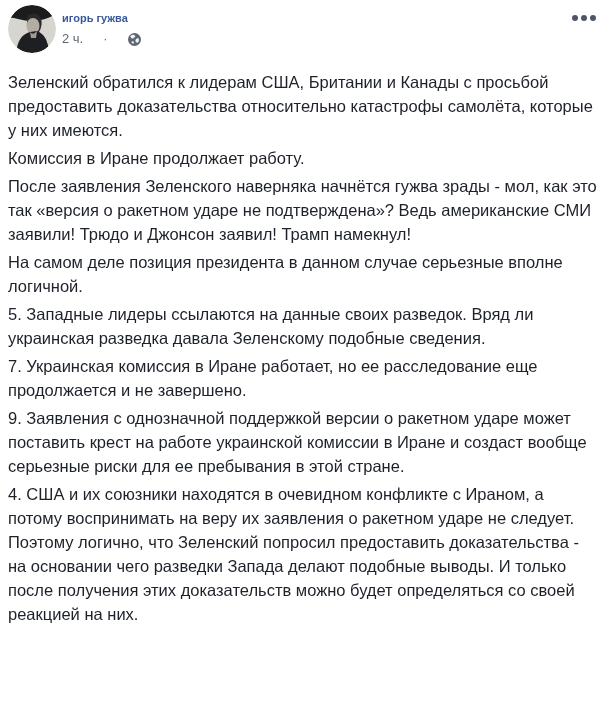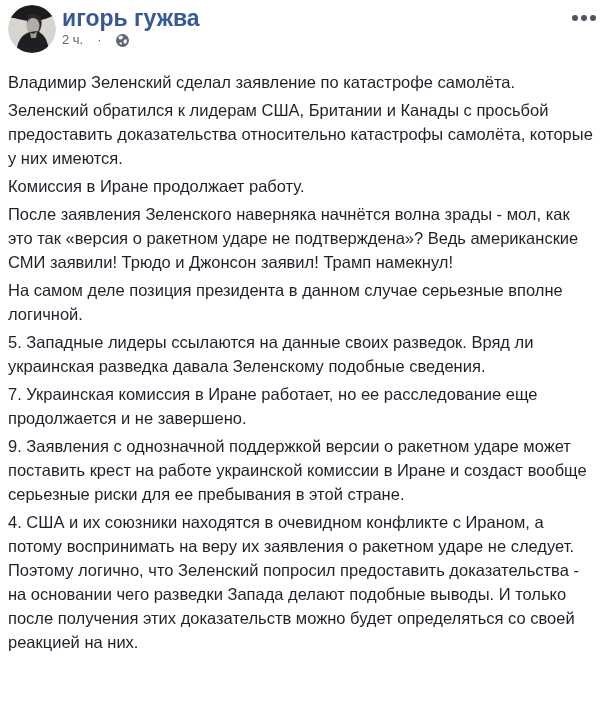--- a/index.html
+++ b/index.html
@@ -29,36 +29,36 @@
     overflow: hidden;
     cursor: pointer;
     display: block;
   }
   .header-meta {
     position: absolute;
     left: 62px;
     top: 8px;
   }
   .author-name {
-    font-size: 23px;
+    font-size: 11px;
     font-weight: bold;
     color: #365899;
     text-decoration: none;
     line-height: 21px;
     cursor: pointer;
     display: inline-block;
   }
   .timestamp-row {
     margin-top: 2px;
     font-size: 13px;
     color: #616770;
     line-height: 16px;
     display: flex;
     align-items: center;
-    gap: 14px;
+    gap: 20px;
   }
   .timestamp-link { color: #616770; text-decoration: none; cursor: pointer; }
   .dot-sep { color: #616770; }
   .globe { display: inline-block; width: 13px; height: 13px; }
   .more-options {
     position: absolute;
     right: 9px;
     top: 8px;
     width: 28px;
     height: 20px;
@@ -132,24 +132,23 @@
 
     <button class="more-options" aria-label="more options">
       <span class="dot"></span>
       <span class="dot"></span>
       <span class="dot"></span>
     </button>
 
   </div>
 
   <div class="post-text">
-      <p>Владимир Зеленский сделал заявление по катастрофе самолёта.</p>
       <p>Зеленский обратился к лидерам США, Британии и Канады с просьбой предоставить доказательства относительно катастрофы самолёта, которые у них имеются.</p>
       <p>Комиссия в Иране продолжает работу.</p>
-      <p>После заявления Зеленского наверняка начнётся волна зрады - мол, как это так «версия о ракетном ударе не подтверждена»? Ведь американские СМИ заявили! Трюдо и Джонсон заявил! Трамп намекнул!</p>
+      <p>После заявления Зеленского наверняка начнётся гужва зрады - мол, как это так «версия о ракетном ударе не подтверждена»? Ведь американские СМИ заявили! Трюдо и Джонсон заявил! Трамп намекнул!</p>
       <p>На самом деле позиция президента в данном случае серьезные вполне логичной.</p>
       <p>5. Западные лидеры ссылаются на данные своих разведок. Вряд ли украинская разведка давала Зеленскому подобные сведения.</p>
       <p>7. Украинская комиссия в Иране работает, но ее расследование еще продолжается и не завершено.</p>
       <p>9. Заявления с однозначной поддержкой версии о ракетном ударе может поставить крест на работе украинской комиссии в Иране и создаст вообще серьезные риски для ее пребывания в этой стране.</p>
       <p>4. США и их союзники находятся в очевидном конфликте с Ираном, а потому воспринимать на веру их заявления о ракетном ударе не следует. Поэтому логично, что Зеленский попросил предоставить доказательства - на основании чего разведки Запада делают подобные выводы. И только после получения этих доказательств можно будет определяться со своей реакцией на них.</p>
     </div>
 
 </div>
 
 </body></html>

